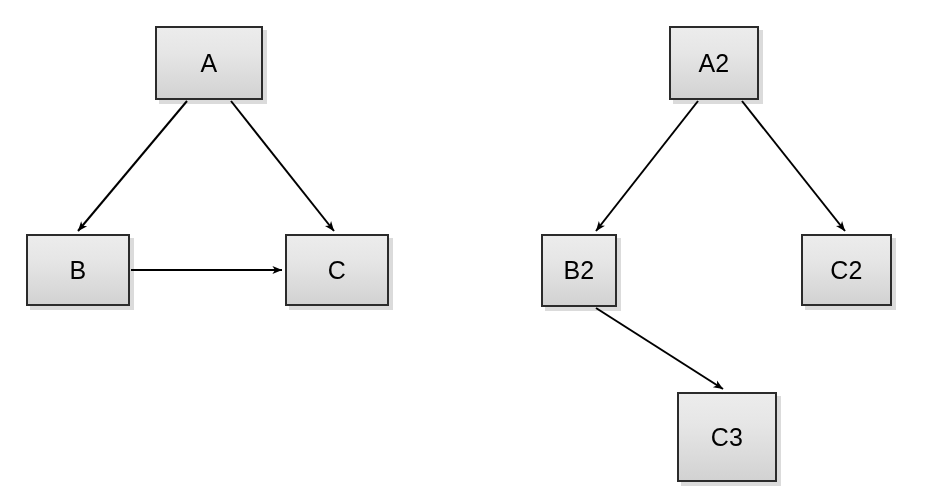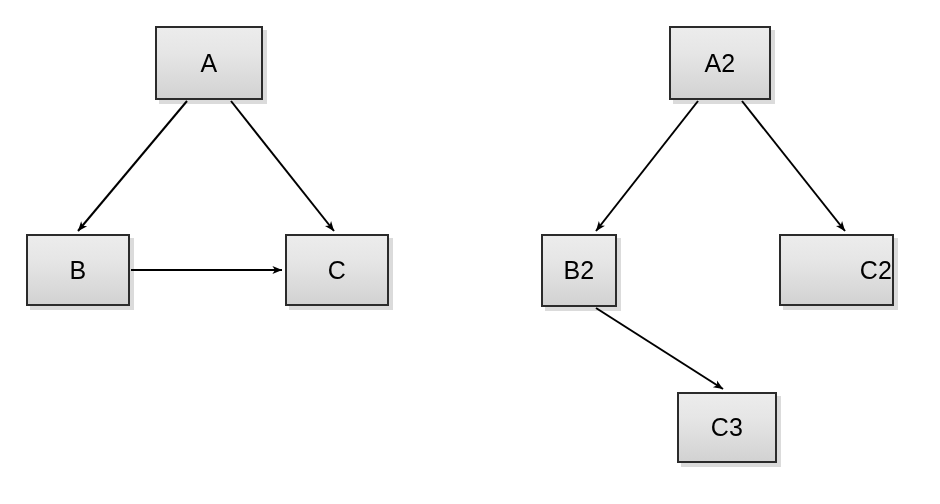--- a/index.html
+++ b/index.html
@@ -71,27 +71,27 @@
   <div id="nodes-group">
       <div class="node" style="left: 155px; top: 26px; width: 108px; height: 74px;">
         <span class="node-label">A</span>
       </div>
       <div class="node" style="left: 26px; top: 234px; width: 104px; height: 72px;">
         <span class="node-label">B</span>
       </div>
       <div class="node" style="left: 285px; top: 234px; width: 104px; height: 72px;">
         <span class="node-label">C</span>
       </div>
-      <div class="node" style="left: 669px; top: 26px; width: 102px; height: 74px;">
+      <div class="node" style="left: 669px; top: 26px; width: 90px; height: 74px;">
         <span class="node-label">A2</span>
       </div>
       <div class="node" style="left: 541px; top: 234px; width: 76px; height: 73px;">
         <span class="node-label">B2</span>
       </div>
-      <div class="node" style="left: 779px; top: 234px; width: 115px; height: 72px; justify-content: flex-end;">
+      <div class="node" style="left: 801px; top: 234px; width: 91px; height: 72px;">
         <span class="node-label">C2</span>
       </div>
-      <div class="node" style="left: 677px; top: 392px; width: 100px; height: 71px;">
+      <div class="node" style="left: 677px; top: 392px; width: 100px; height: 90px;">
         <span class="node-label">C3</span>
       </div>
     </div>
 
 </div>
 
 </body></html>

